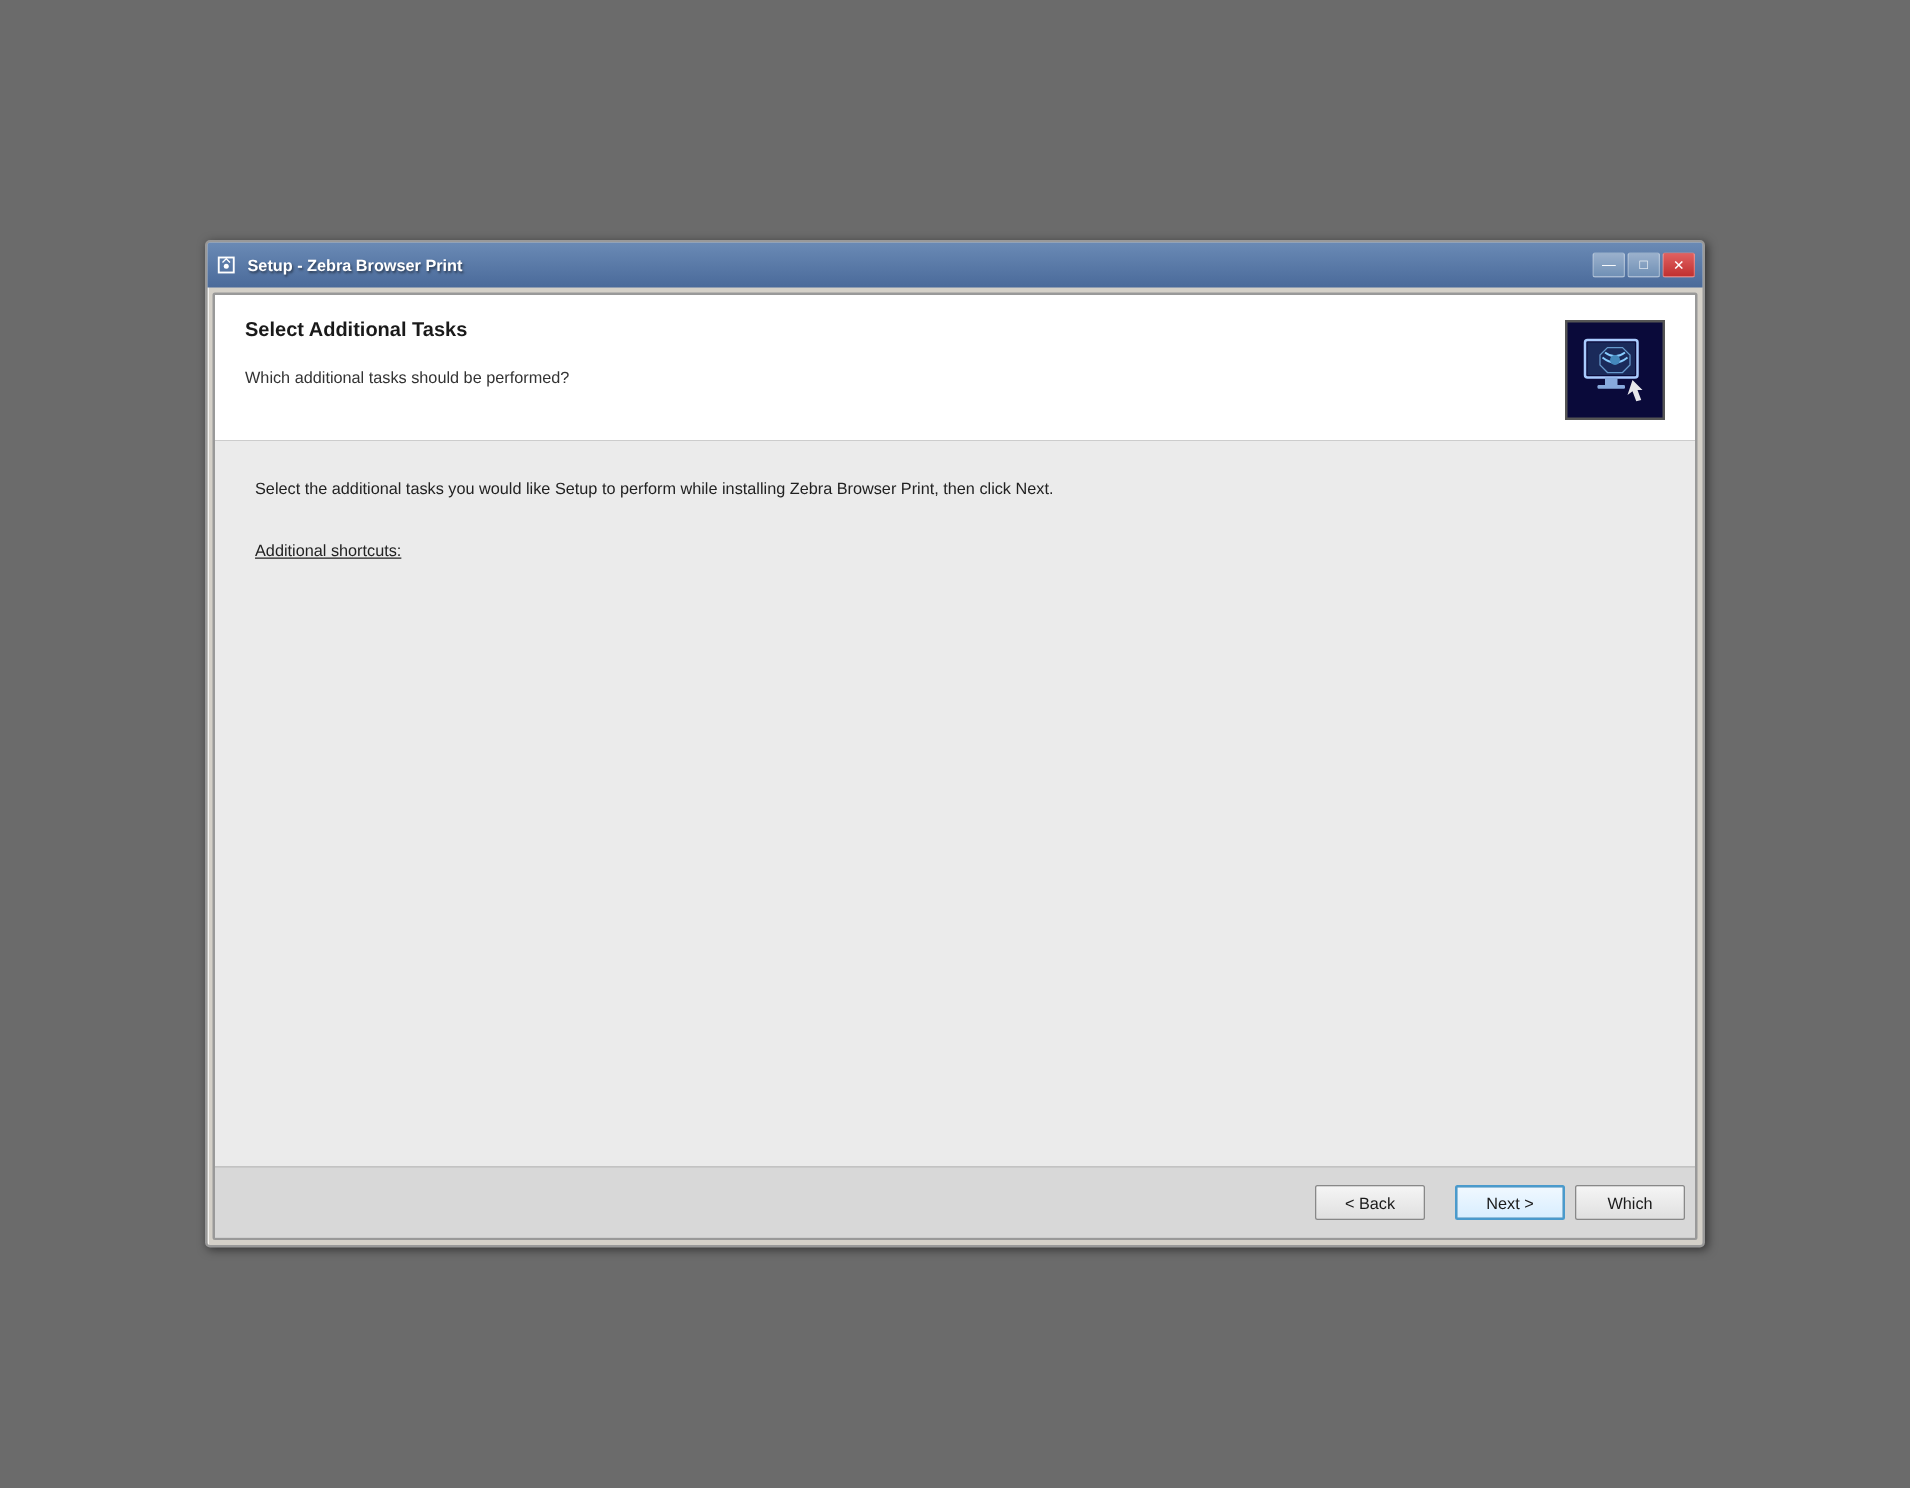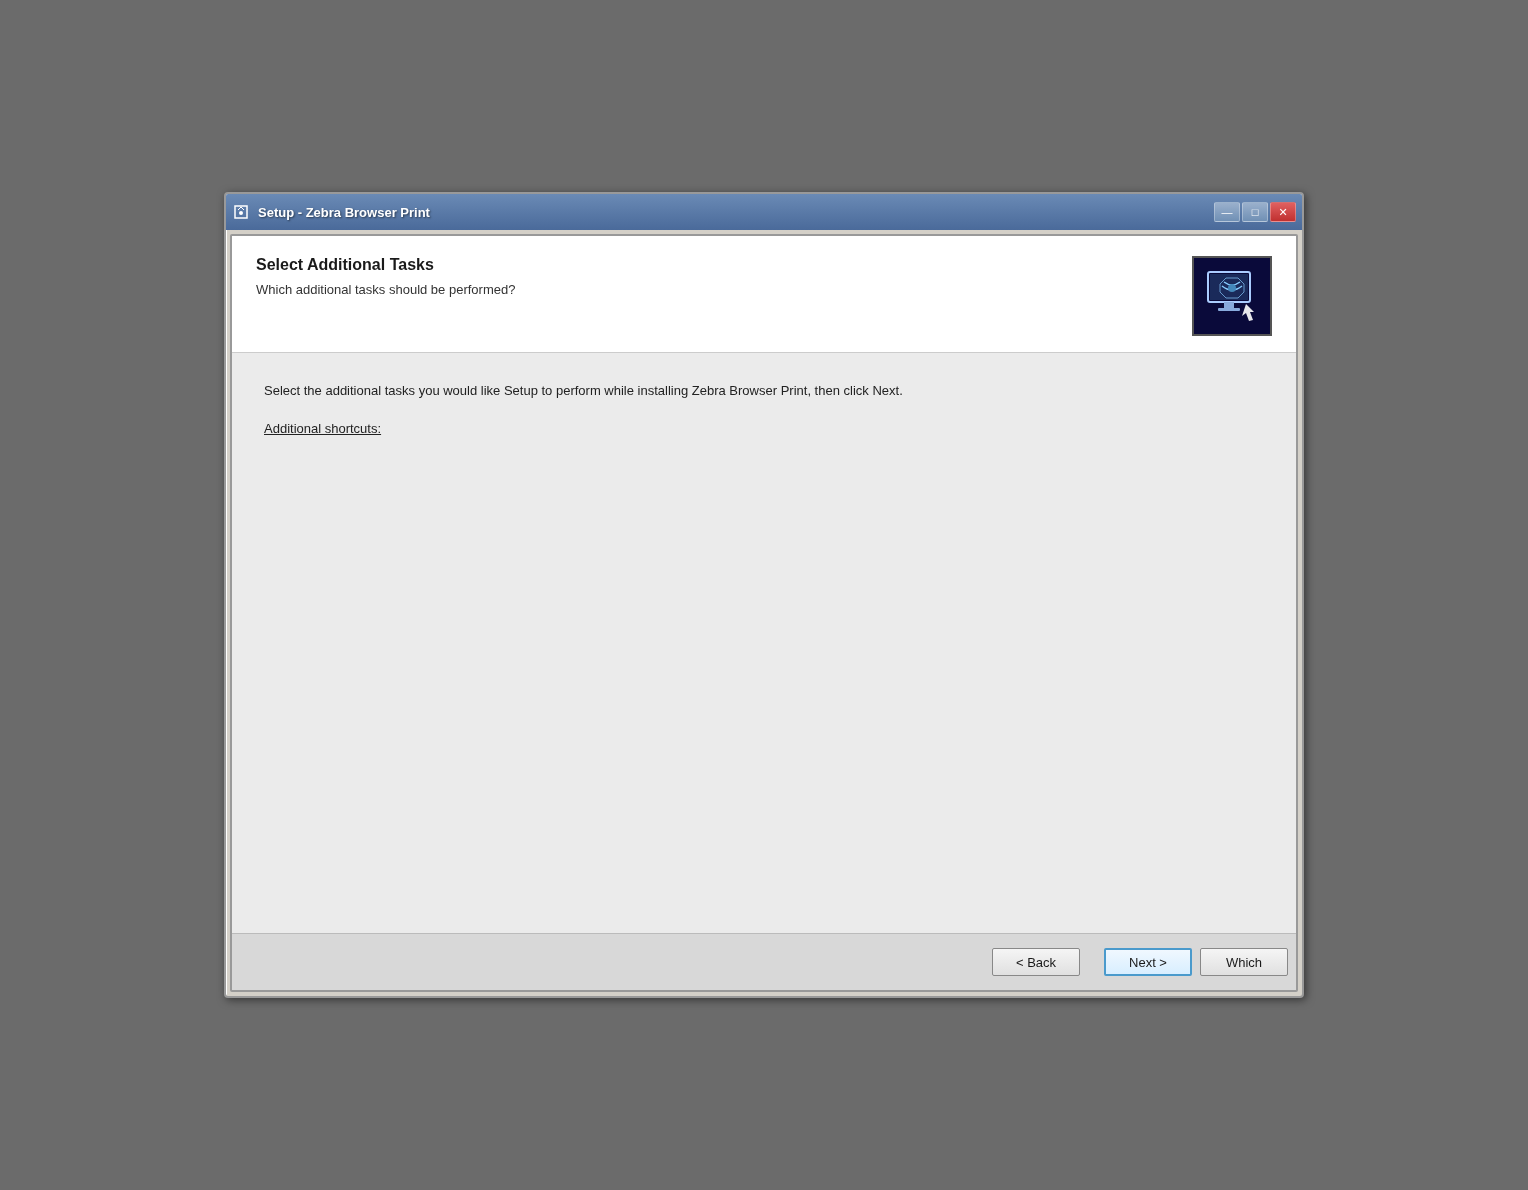--- a/index.html
+++ b/index.html
@@ -12,21 +12,21 @@
       background: #6b6b6b;
       display: flex;
       align-items: center;
       justify-content: center;
       width: 1528px;
       height: 1190px;
       font-family: 'Segoe UI', Tahoma, Geneva, Verdana, sans-serif;
     }
 
     .window {
-      width: 1080px;
+      width: 1200px;
       background: #d4d0c8;
       border: 2px solid #999;
       border-radius: 4px;
       box-shadow: 2px 2px 8px rgba(0,0,0,0.5), inset 1px 1px 0 #fff;
     }
 
     .title-bar {
       background: linear-gradient(to bottom, #6a8ab5 0%, #4a6a9a 100%);
       height: 36px;
       display: flex;
@@ -92,21 +92,21 @@
     }
 
     .header-text {
       flex: 1;
     }
 
     .header-title {
       font-size: 16px;
       font-weight: bold;
       color: #1a1a1a;
-      margin-bottom: 8px;
+      margin-bottom: 20px;
     }
 
     .header-subtitle {
       font-size: 13px;
       color: #333;
     }
 
     .header-logo {
       width: 80px;
       height: 80px;
@@ -121,21 +121,21 @@
     .content-section {
       background: #ebebeb;
       padding: 28px 32px;
       min-height: 580px;
     }
 
     .description-text {
       font-size: 13px;
       color: #222;
       line-height: 1.5;
-      margin-bottom: 20px;
+      margin-bottom: 32px;
     }
 
     .shortcuts-label {
       font-size: 13px;
       color: #222;
       font-weight: normal;
       margin-bottom: 14px;
       text-decoration: underline;
     }
 

